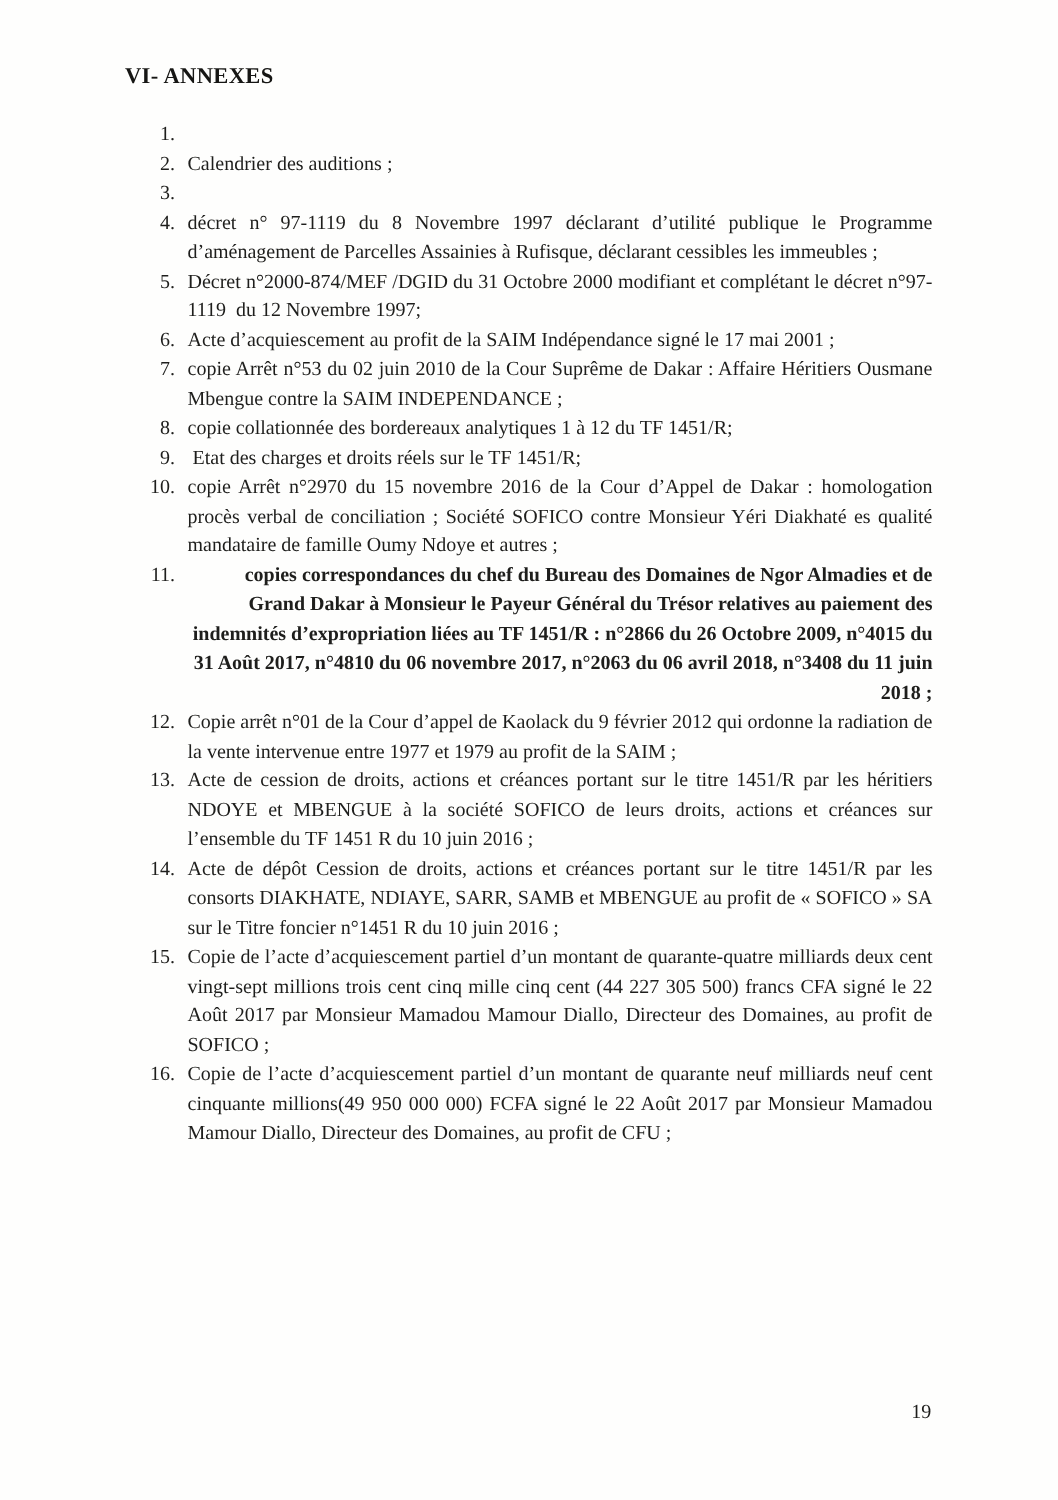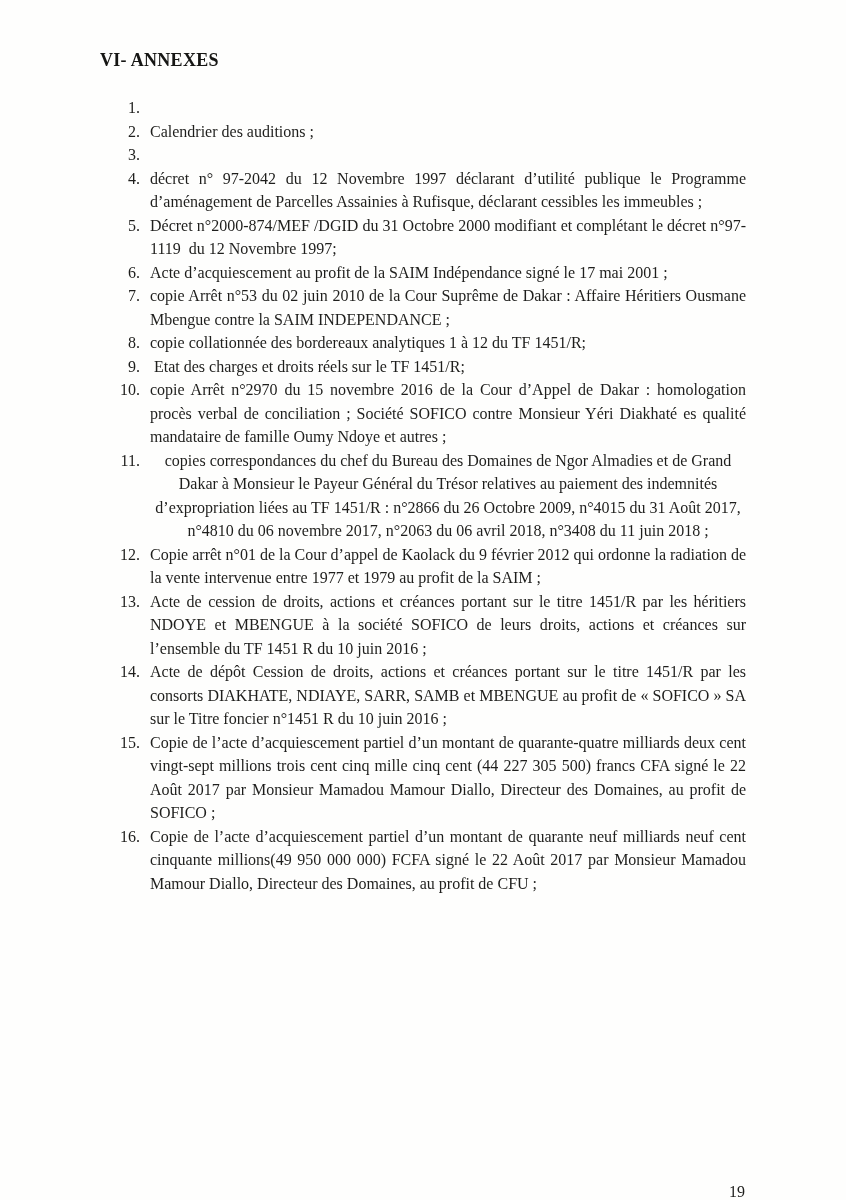--- a/index.html
+++ b/index.html
@@ -50,25 +50,26 @@
     text-align: right;
     white-space: nowrap;
   }
   .txt {
     flex: 1;
     margin-left: 10px;
     text-align: justify;
     text-justify: inter-word;
   }
   .txt.ragged {
-    text-align: center;
+    text-align: right;
+    font-weight: bold;
   }
   .page-number {
     position: absolute;
-    top: 1183px;
+    top: 1121px;
     right: 101px;
     font-size: 16px;
     color: #1e1e1c;
   }
 </style>
 </head>
 <body>
 
 <div class="page">
 
@@ -80,21 +81,21 @@
     </li>
     <li>
       <span class="num">2.</span>
       <div class="txt">Calendrier des auditions ;</div>
     </li>
     <li>
       <span class="num">3.</span>
     </li>
     <li>
       <span class="num">4.</span>
-      <div class="txt">décret n° 97-2042 du 12 Novembre 1997 déclarant d’utilité publique le Programme d’aménagement de Parcelles Assainies à Rufisque, déclarant cessibles les immeubles ;</div>
+      <div class="txt">décret n° 97-1119 du 8 Novembre 1997 déclarant d’utilité publique le Programme d’aménagement de Parcelles Assainies à Rufisque, déclarant cessibles les immeubles ;</div>
     </li>
     <li>
       <span class="num">5.</span>
       <div class="txt">Décret n°2000-874/MEF /DGID du 31 Octobre 2000 modifiant et complétant le décret n°97-1119 &nbsp;du 12 Novembre 1997;</div>
     </li>
     <li>
       <span class="num">6.</span>
       <div class="txt">Acte d’acquiescement au profit de la SAIM Indépendance signé le 17 mai 2001 ;</div>
     </li>
     <li>

